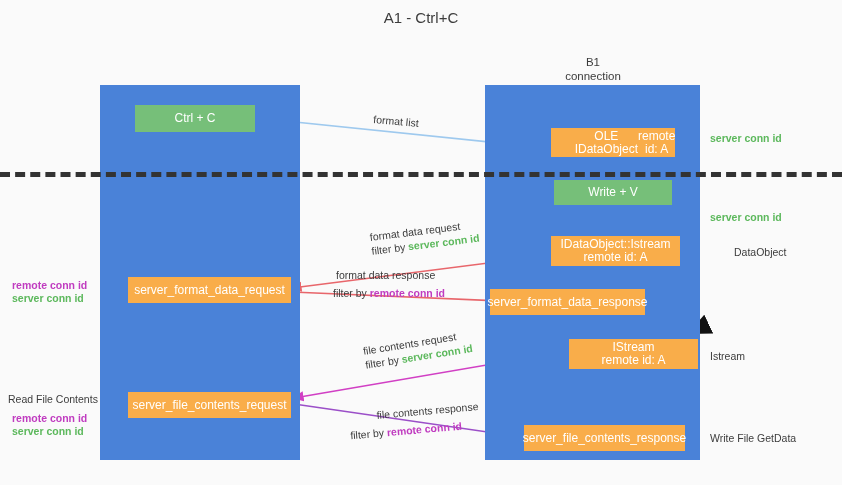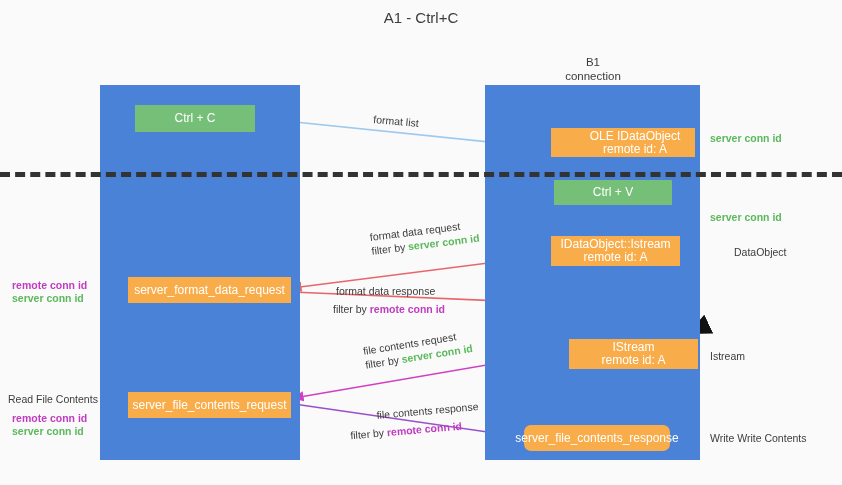--- a/index.html
+++ b/index.html
@@ -120,41 +120,44 @@
     </div>
 
     <div class="node orange" style="left:128px;top:392px;width:163px;height:26px;">
       <span class="nl">server_file_contents_request</span>
     </div>
 
     <div class="node orange" style="left:128px;top:277px;width:163px;height:26px;">
       <span class="nl">server_format_data_request</span>
     </div>
 
-    <div class="node orange" style="left:551px;top:128px;width:144px;height:29px;flex-direction:column;padding-left:28px;">
+    <div class="node orange" style="left:551px;top:128px;width:124px;height:29px;padding-left:28px;">
       <span class="nl">OLE IDataObject</span>
       <span class="nl">remote id: A</span>
     </div>
 
     <div class="node green" style="left:554px;top:180px;width:118px;height:25px;">
-      <span class="nl">Ctrl + V</span>
+      <span class="nl">Write + V</span>
     </div>
 
     <div class="node orange" style="left:551px;top:236px;width:129px;height:30px;flex-direction:column;">
       <span class="nl">IDataObject::Istream</span>
       <span class="nl">remote id: A</span>
     </div>
 
+    <div class="node orange" style="left:490px;top:289px;width:155px;height:26px;">
+      <span class="nl">server_format_data_response</span>
+    </div>
 
     <div class="node orange" style="left:569px;top:339px;width:129px;height:30px;flex-direction:column;">
       <span class="nl">IStream</span>
       <span class="nl">remote id: A</span>
     </div>
 
-    <div class="node orange" style="left:524px;top:425px;width:146px;height:26px;border-radius:7px;">
+    <div class="node orange" style="left:524px;top:425px;width:161px;height:26px;">
       <span class="nl">server_file_contents_response</span>
     </div>
   </div>
 
   <div class="layer" id="text-layer">
 
     <div class="col-head" style="left:110px;top:57px;">
     </div>
     <div class="col-head" style="left:503px;top:55px;">
       <span class="l1">B1</span>
@@ -165,21 +168,21 @@
       <span>format list</span>
     </div>
 
     <div class="edge-cap" style="left:369px;top:230px;transform:rotate(-7deg);">
       <div>format data request</div>
       <div>
         <span>filter by </span><b class="green">server conn id</b>
       </div>
     </div>
 
-    <div class="edge-cap" style="left:336px;top:284px;transform:rotate(0deg);">
+    <div class="edge-cap" style="left:336px;top:268px;transform:rotate(0deg);">
       <div>format data response</div>
       <div style="margin-top:4px;margin-left:-3px;">
         <span>filter by </span><b class="purple">remote conn id</b>
       </div>
     </div>
 
     <div class="edge-cap" style="left:362px;top:344px;transform:rotate(-9deg);">
       <div>file contents request</div>
       <div>
         <span>filter by </span><b class="green">server conn id</b>
@@ -194,21 +197,21 @@
     </div>
 
     <div class="lbl green" style="left:710px;top:132px;">server conn id</div>
 
     <div class="lbl green" style="left:710px;top:211px;">server conn id</div>
 
     <div class="lbl dark" style="left:710px;top:246px;padding-left:24px;">DataObject</div>
 
     <div class="lbl dark" style="left:710px;top:350px;">Istream</div>
 
-    <div class="lbl dark" style="left:710px;top:432px;">Write Write Contents</div>
+    <div class="lbl dark" style="left:710px;top:432px;">Write File GetData</div>
 
     <div class="lbl purple" style="left:12px;top:279px;">remote conn id</div>
     <div class="lbl green" style="left:12px;top:292px;">server conn id</div>
 
     <div class="lbl dark" style="left:8px;top:393px;">Read File Contents</div>
     <div class="lbl purple" style="left:12px;top:412px;">remote conn id</div>
     <div class="lbl green" style="left:12px;top:425px;">server conn id</div>
 
   </div>
 </div>

